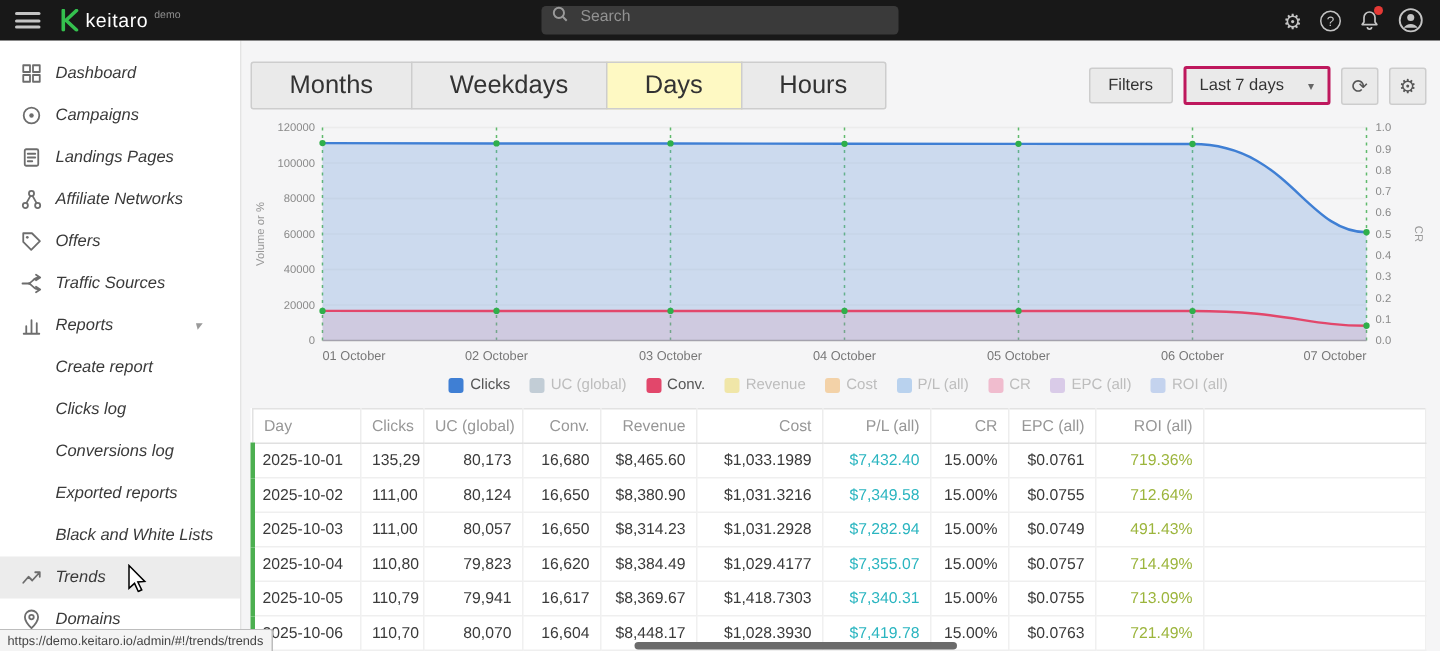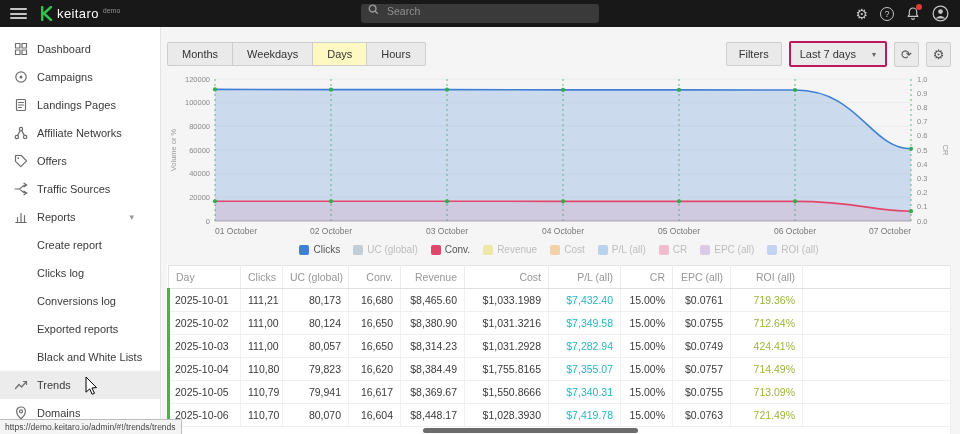--- a/index.html
+++ b/index.html
@@ -29,34 +29,34 @@
                  display:flex; align-items:center; justify-content:center; cursor:pointer; }
   .bell { position:relative; cursor:pointer; display:flex; }
   .bell::after { content:''; position:absolute; top:-2px; right:-2px; width:6px; height:6px;
                  background:#e53935; border-radius:50%; }
   .avatar { cursor:pointer; display:flex; }
 
   
   .sidebar { position:absolute; top:27px; left:0; width:161px; bottom:0; background:#ffffff;
              border-right:1px solid #e4e4e4; padding-top:8px; z-index:20; }
   .sb-item { height:28px; display:flex; align-items:center; padding-left:14px; gap:9px;
-             font-size:11px; color:#3a3a3a; cursor:pointer; position:relative; white-space:nowrap; }
+             font-size:11px; color:#3a3a3a; cursor:pointer; position:relative; white-space:nowrap;font-style:italic; }
   .sb-item.sub { padding-left:37px; }
   .sb-item.active { background:#ececec;text-align:center; }
   .sb-ic { display:flex; }
   .sb-ic svg { width:14px; height:14px; display:block; }
   .sb-ic svg * { fill:none; stroke:#6d6d6d; stroke-width:1.2; stroke-linejoin:round; stroke-linecap:round; }
   .sb-ic svg .f { fill:#6d6d6d; stroke:none; }
   .sb-chev { position:absolute; right:26px; color:#9a9a9a; font-size:9px; }
 
   
   .main { position:absolute; left:161px; top:27px; right:0; bottom:0; padding:14px 9px 0 6px; }
   .toolbar { display:flex; align-items:center; justify-content:space-between; }
   .tab-group { display:flex; }
-  .tab-btn { font-family:"Liberation Sans",sans-serif; font-size:11px; padding:5px 14px;
+  .tab-btn { font-family:"Liberation Sans",sans-serif; font-size:17px; padding:5px 25px;
              background:#eaeaea; border:1px solid #cdcdcd; color:#333; margin-left:-1px; cursor:pointer; }
   .tab-btn:first-child { margin-left:0; border-radius:2px 0 0 2px; }
   .tab-btn:last-child { border-radius:0 2px 2px 0; }
   .tab-btn.active { background:#fef9c3; }
   .tb-right { display:flex; align-items:center; gap:7px; }
   .btn { font-family:"Liberation Sans",sans-serif; font-size:11px; padding:5px 12px; background:#eaeaea;
          border:1px solid #cdcdcd; border-radius:2px; color:#333; cursor:pointer; }
   .select { display:flex; align-items:center; gap:16px; padding:5px 9px; background:#eaeaea;
             border:2px solid #be185d; border-radius:2px; font-size:11px; color:#333; cursor:pointer; }
   .select .chev { font-size:8px; color:#666; }
@@ -377,21 +377,21 @@
           <th class="c-right">P/L (all)</th>
           <th class="c-right">CR</th>
           <th class="c-right">EPC (all)</th>
           <th class="c-right">ROI (all)</th>
           <th class="filler"></th>
         </tr>
       </thead>
       <tbody>
         <tr>
           <td class="c-left">2025-10-01</td>
-          <td class="c-right">111,21</td>
+          <td class="c-right">135,29</td>
           <td class="c-right">80,173</td>
           <td class="c-right">16,680</td>
           <td class="c-right">$8,465.60</td>
           <td class="c-right">$1,033.1989</td>
           <td class="c-right c-pl">$7,432.40</td>
           <td class="c-right">15.00%</td>
           <td class="c-right">$0.0761</td>
           <td class="c-right c-roi">719.36%</td>
           <td class="filler"></td>
         </tr>
@@ -411,43 +411,43 @@
         <tr>
           <td class="c-left">2025-10-03</td>
           <td class="c-right">111,00</td>
           <td class="c-right">80,057</td>
           <td class="c-right">16,650</td>
           <td class="c-right">$8,314.23</td>
           <td class="c-right">$1,031.2928</td>
           <td class="c-right c-pl">$7,282.94</td>
           <td class="c-right">15.00%</td>
           <td class="c-right">$0.0749</td>
-          <td class="c-right c-roi">424.41%</td>
+          <td class="c-right c-roi">491.43%</td>
           <td class="filler"></td>
         </tr>
         <tr>
           <td class="c-left">2025-10-04</td>
           <td class="c-right">110,80</td>
           <td class="c-right">79,823</td>
           <td class="c-right">16,620</td>
           <td class="c-right">$8,384.49</td>
-          <td class="c-right">$1,755.8165</td>
+          <td class="c-right">$1,029.4177</td>
           <td class="c-right c-pl">$7,355.07</td>
           <td class="c-right">15.00%</td>
           <td class="c-right">$0.0757</td>
           <td class="c-right c-roi">714.49%</td>
           <td class="filler"></td>
         </tr>
         <tr>
           <td class="c-left">2025-10-05</td>
           <td class="c-right">110,79</td>
           <td class="c-right">79,941</td>
           <td class="c-right">16,617</td>
           <td class="c-right">$8,369.67</td>
-          <td class="c-right">$1,550.8666</td>
+          <td class="c-right">$1,418.7303</td>
           <td class="c-right c-pl">$7,340.31</td>
           <td class="c-right">15.00%</td>
           <td class="c-right">$0.0755</td>
           <td class="c-right c-roi">713.09%</td>
           <td class="filler"></td>
         </tr>
         <tr>
           <td class="c-left">2025-10-06</td>
           <td class="c-right">110,70</td>
           <td class="c-right">80,070</td>

